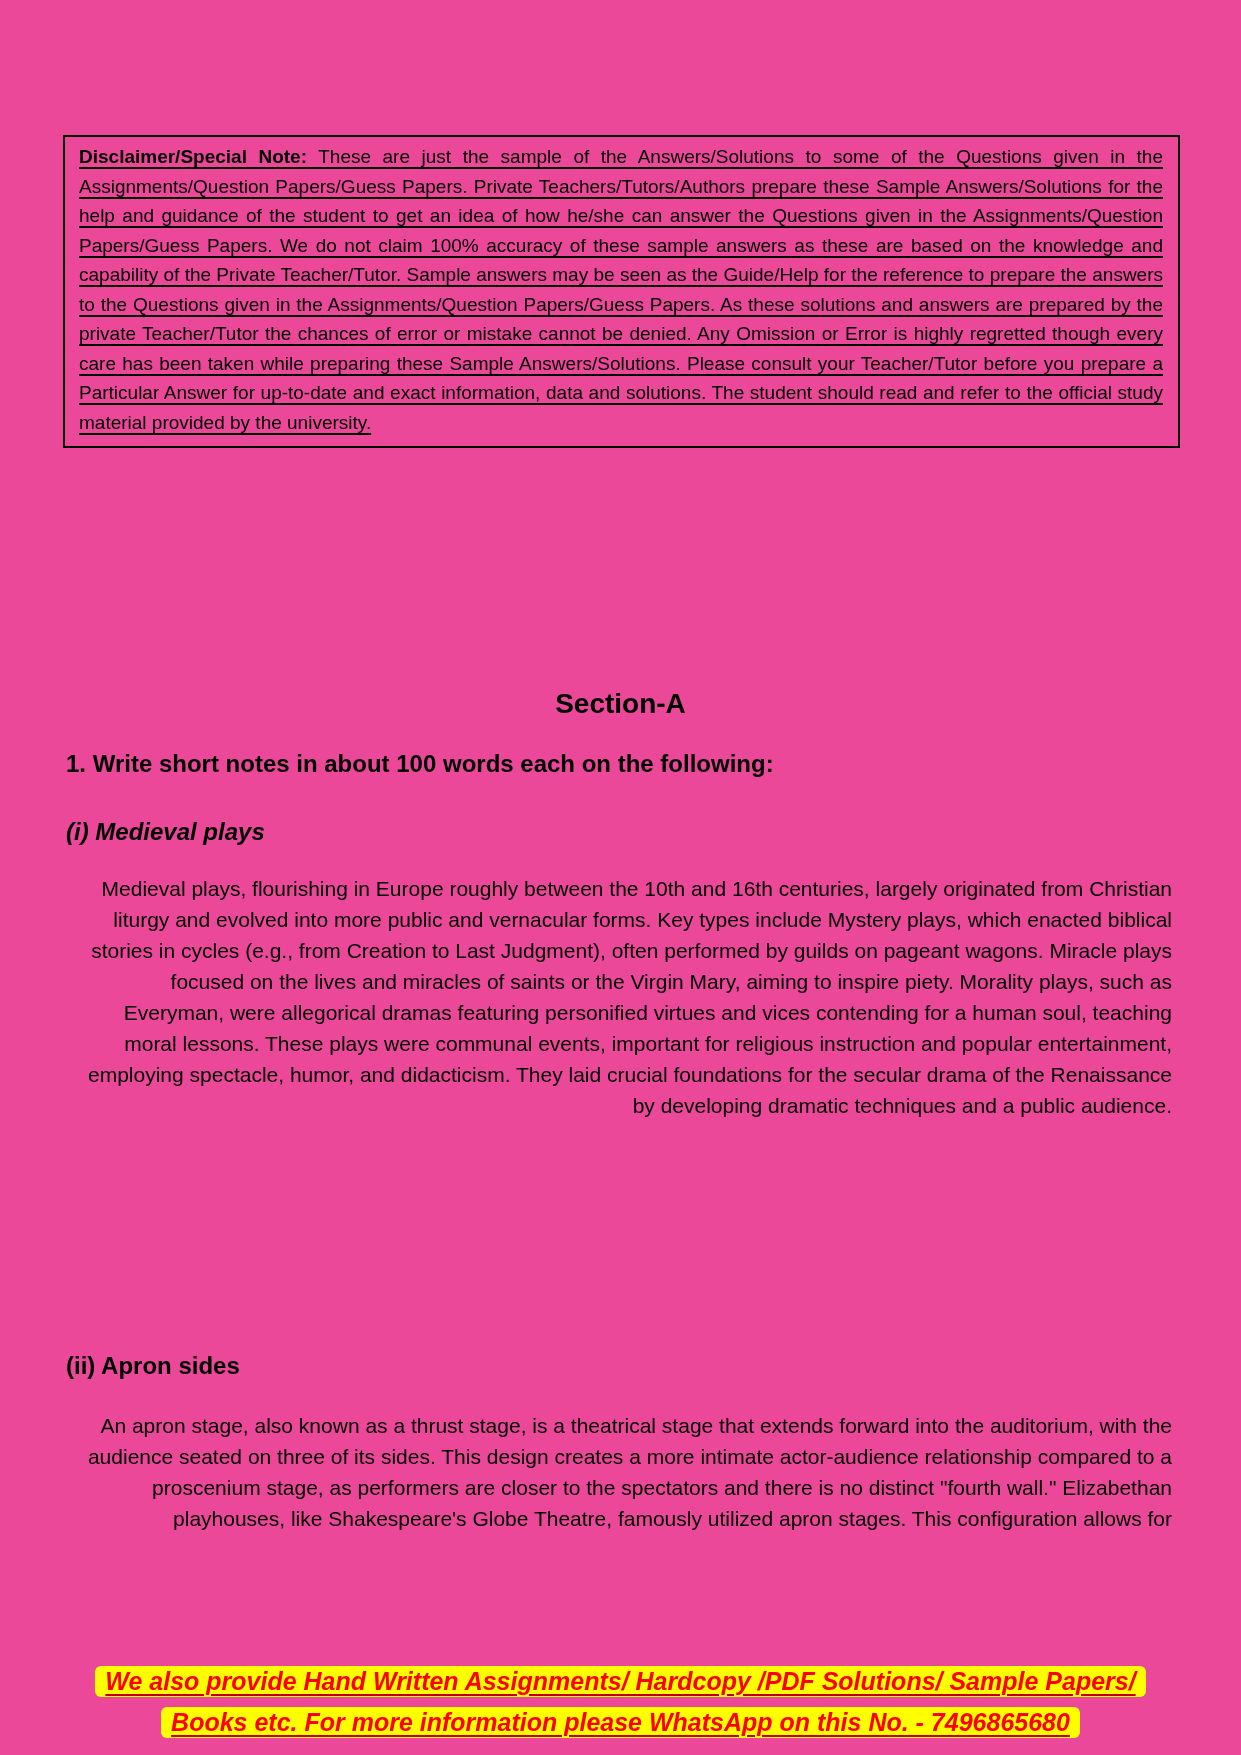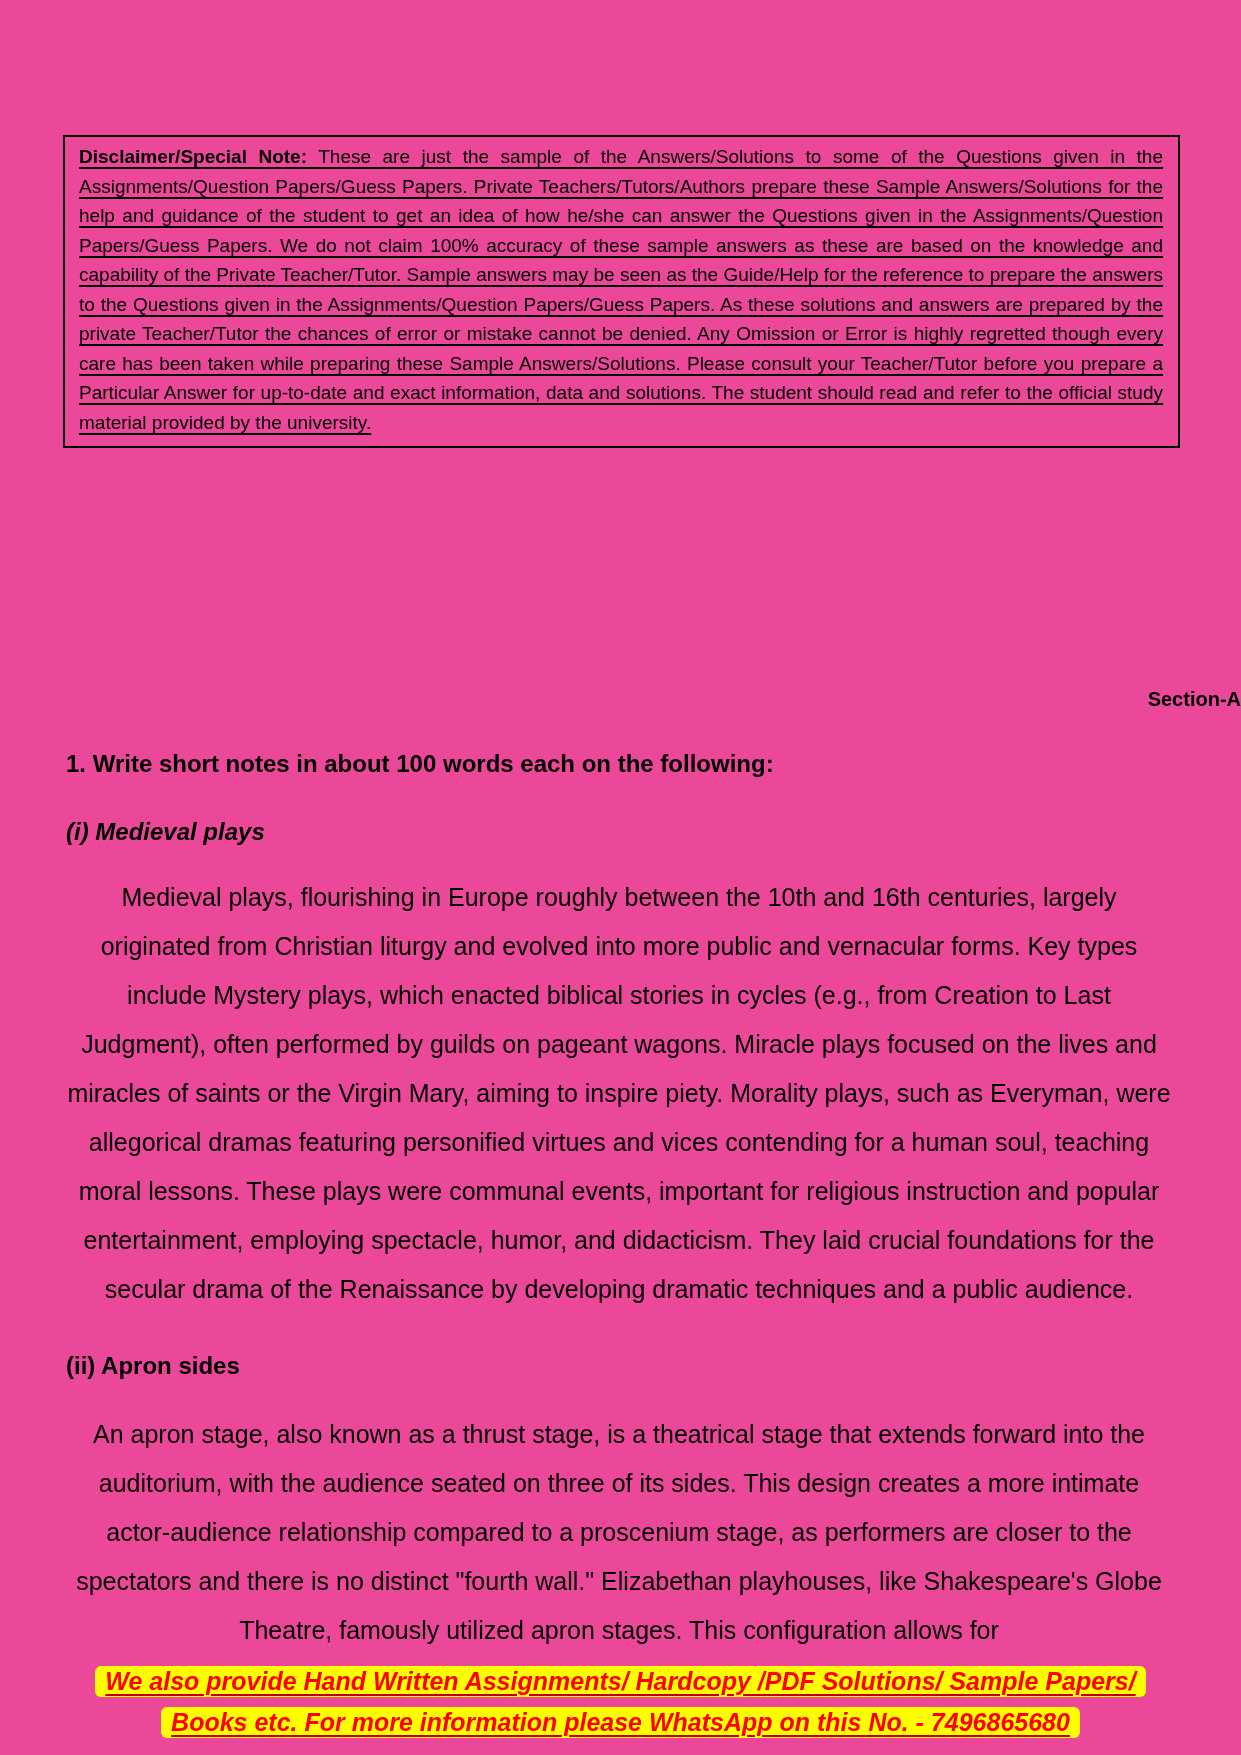--- a/index.html
+++ b/index.html
@@ -29,23 +29,23 @@
     text-decoration: underline;
     text-decoration-thickness: 2px;
     text-underline-offset: 4px;
   }
   .disclaimer-label { font-weight: bold; }
   .section-title {
     position: absolute;
     top: 688px;
     left: 0;
     width: 100%;
-    text-align: right;
+    text-align: center;
     font-weight: bold;
-    font-size: 20px;
+    font-size: 28px;
     margin: 0;
   }
   .question-title {
     position: absolute;
     top: 750px;
     left: 66px;
     width: 1110px;
     font-weight: bold;
     font-size: 24px;
     margin: 0;
@@ -57,24 +57,24 @@
     font-weight: bold;
     font-size: 24px;
     margin: 0;
   }
   .answer-heading.first  { top: 818px; font-style: italic; }
   .answer-heading.second { top: 1352px; }
   .answer-body {
     position: absolute;
     left: 66px;
     width: 1106px;
-    font-size: 25px;
-    line-height: 49px;
+    font-size: 21px;
+    line-height: 31px;
     margin: 0;
-    text-align: center;
+    text-align: right;
   }
   .answer-body.first  { top: 873px; }
   .answer-body.second { top: 1410px; }
   .footer {
     position: absolute;
     top: 1663px;
     left: 0;
     width: 100%;
     text-align: center;
   }

